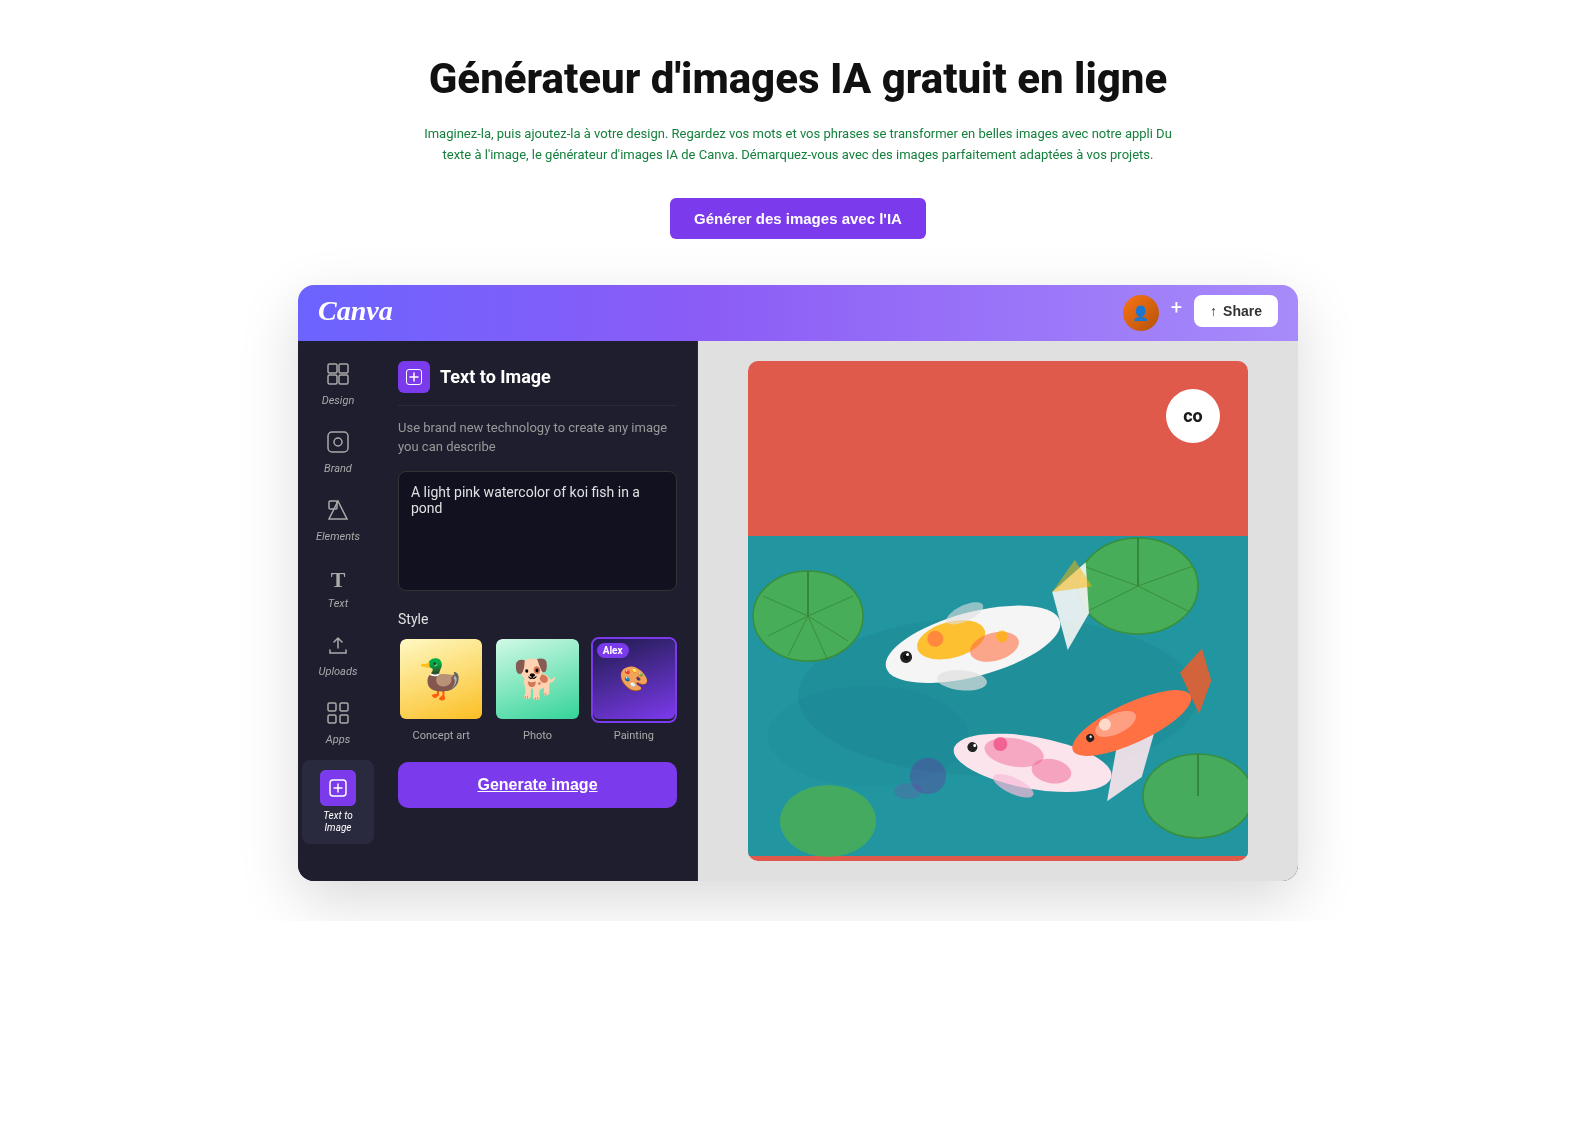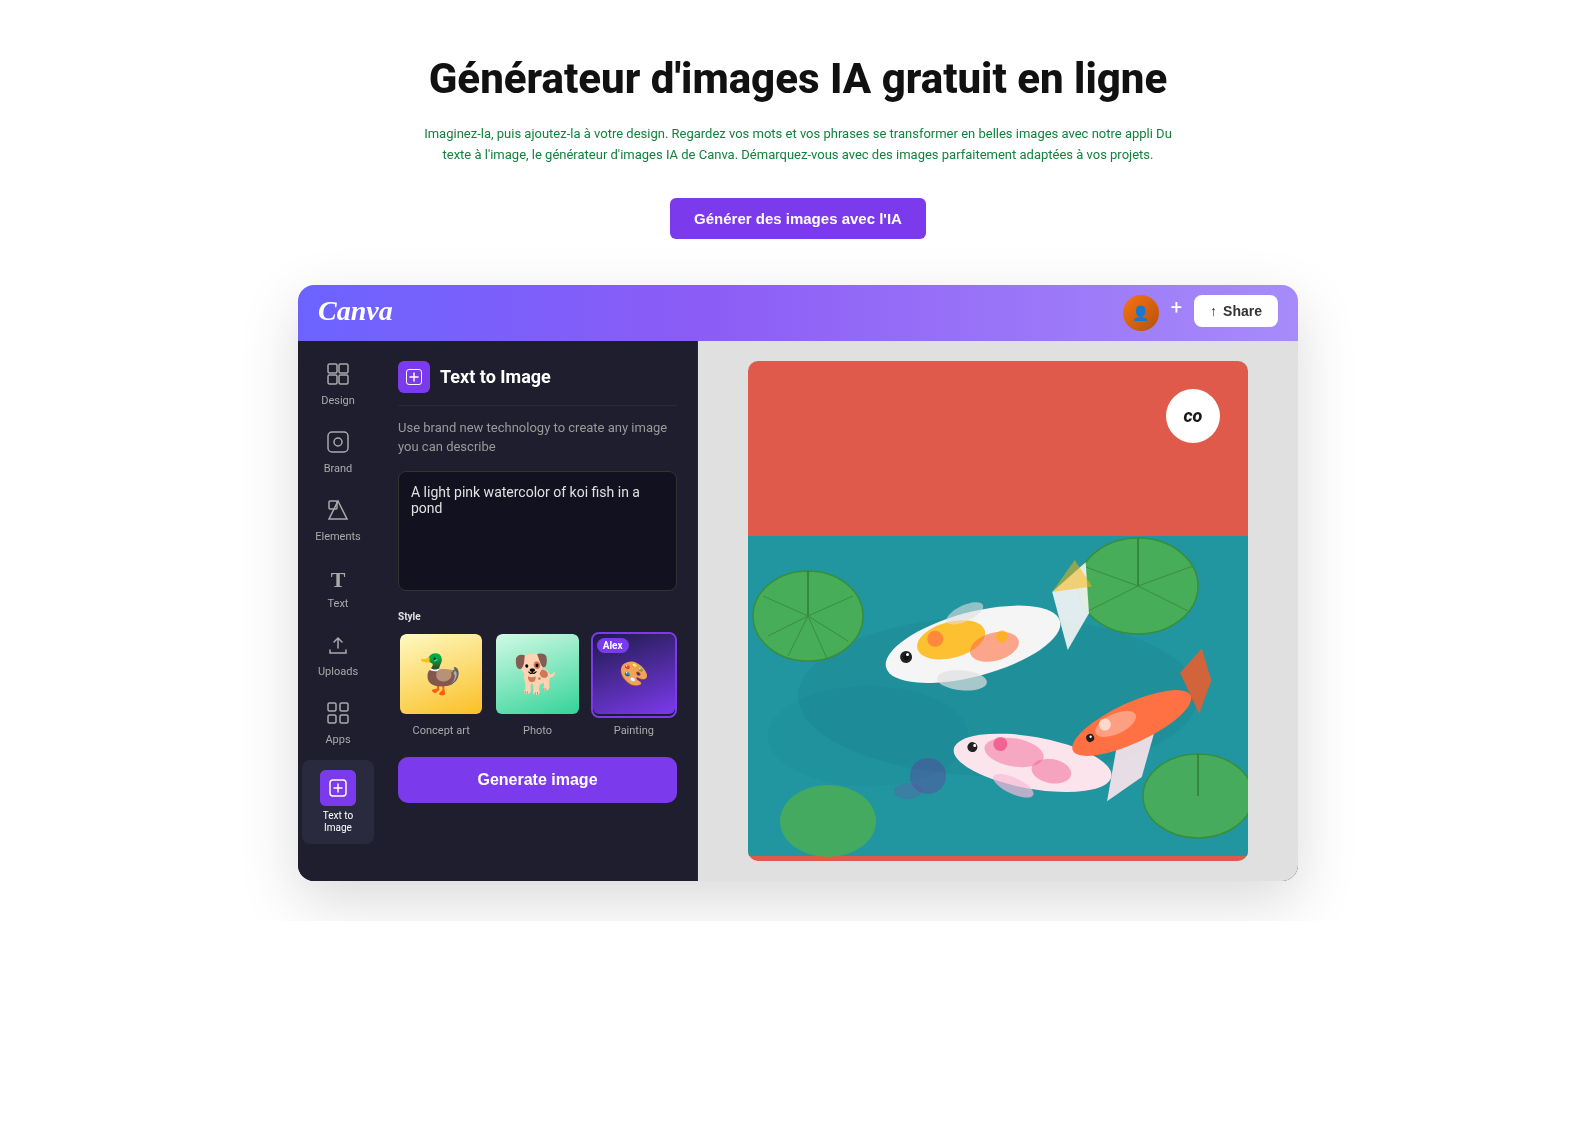--- a/index.html
+++ b/index.html
@@ -124,20 +124,21 @@
     }
     .sidebar-item.active { background: #2a2a3e; }
     .sidebar-item-icon {
       font-size: 20px;
       color: #aaa;
     }
     .sidebar-item-label {
       font-size: 11px;
       color: #aaa;
       text-align: center;
+      font-style: italic;
     }
     .sidebar-item.text-to-image-item .sidebar-item-icon {
       background: #7c3aed;
       border-radius: 6px;
       width: 36px;
       height: 36px;
       display: flex;
       align-items: center;
       justify-content: center;
       color: #fff;
@@ -191,22 +192,22 @@
       padding: 12px;
       resize: none;
       height: 120px;
       outline: none;
       font-family: inherit;
     }
     .style-section {
       margin-top: 16px;
     }
     .style-label {
-      font-size: 10px;
-      font-weight: 700;
+      font-size: 14px;
+      font-weight: 400;
       color: #e0e0e0;
       margin-bottom: 10px;
     }
     .style-grid {
       display: flex;
       gap: 10px;
     }
     .style-item {
       flex: 1;
       display: flex;
@@ -246,20 +247,21 @@
       width: 100%;
       background: #7c3aed;
       color: #fff;
       border: none;
       border-radius: 10px;
       padding: 14px;
       font-size: 16px;
       font-weight: 600;
       cursor: pointer;
       margin-top: 20px;
+      text-decoration: underline;
     }
 
     
     .canvas-area {
       flex: 1;
       background: #e0e0e0;
       display: flex;
       align-items: center;
       justify-content: center;
       padding: 20px;
@@ -459,21 +461,21 @@
 
         </div>
       </div>
 
       <button class="generate-btn">Generate image</button>
     </div>
 
     <div class="canvas-area">
       <div class="canvas-card">
         <div class="canvas-logo-circle">
-          <span class="canvas-logo-inner" style="font-style:italic;">co</span>
+          <span class="canvas-logo-inner" style="">co</span>
         </div>
 
         <div class="koi-scene">
           <svg viewBox="0 0 500 320" xmlns="http://www.w3.org/2000/svg" class="koi-svg">
 
             <rect x="0" y="0" width="500" height="320" fill="#2196a0"></rect>
 
             <ellipse cx="250" cy="160" rx="200" ry="80" fill="#1a8090" opacity="0.3"></ellipse>
             <ellipse cx="120" cy="200" rx="100" ry="50" fill="#1a8090" opacity="0.2"></ellipse>
 

